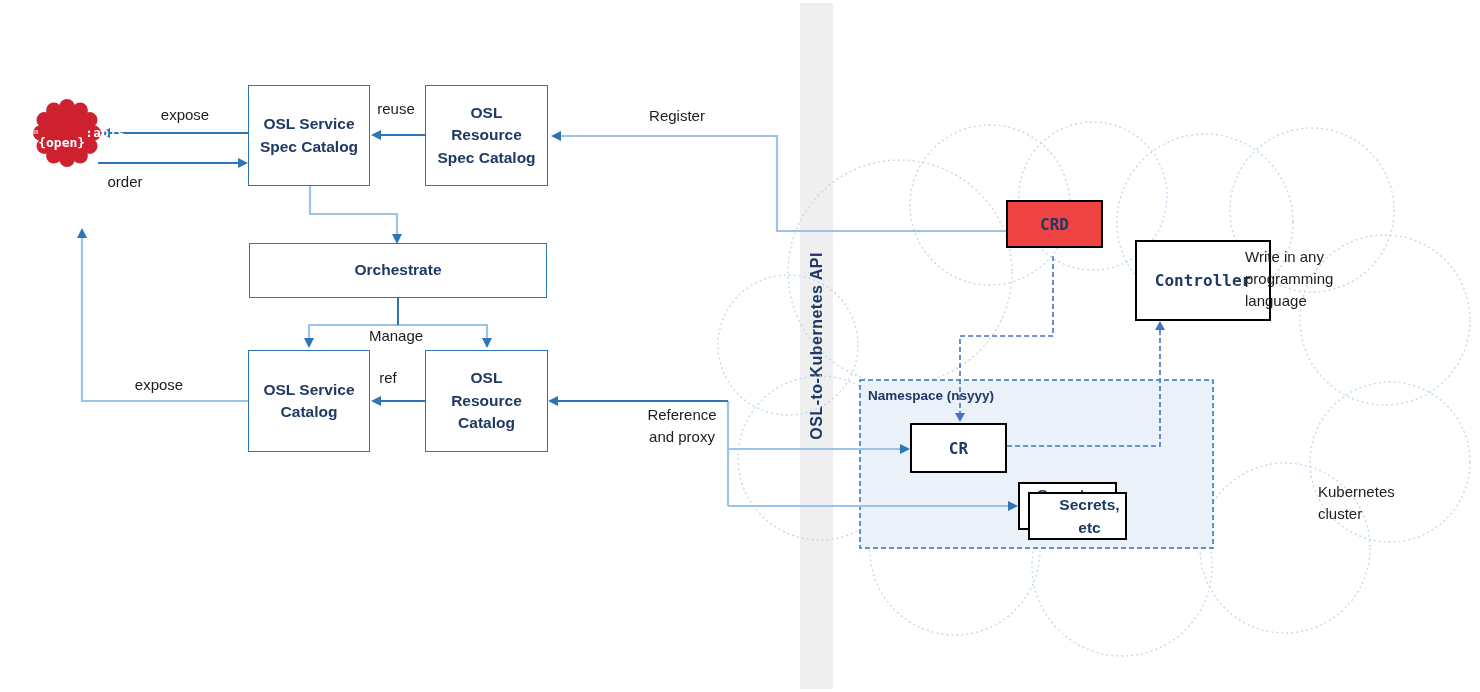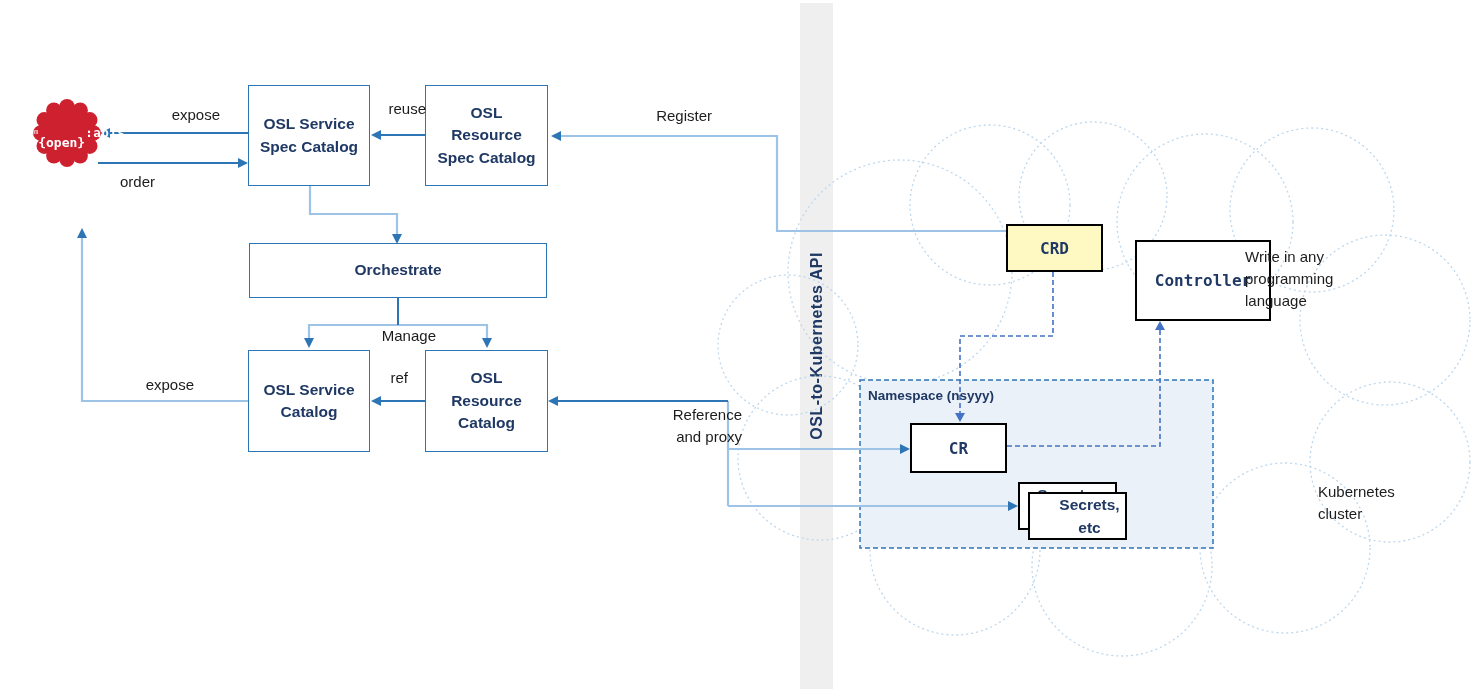--- a/index.html
+++ b/index.html
@@ -13,21 +13,21 @@
              font-size:16px;color:#1F3864;letter-spacing:.5px;}
   svg.layer{position:absolute;left:0;top:0;z-index:3;}
   .box{position:absolute;background:#fff;border:1.6px solid #2E75B6;color:#1F3864;
        font-weight:bold;font-size:15.5px;line-height:1.45;display:flex;align-items:center;
        justify-content:center;text-align:center;z-index:4;box-sizing:border-box;}
   .kbox{position:absolute;background:#fff;border:2.4px solid #000;color:#1F3864;
        font-weight:bold;display:flex;align-items:center;justify-content:center;
        text-align:center;z-index:4;box-sizing:border-box;}
   .mono{font-family:"DejaVu Sans Mono",monospace;}
   .lbl{position:absolute;color:#1c1c1c;font-size:15px;z-index:4;}
-  .ctr{text-align:right;}
+  .ctr{text-align:center;}
   .ns-label{position:absolute;left:868px;top:388px;font-size:13.5px;font-weight:bold;
             color:#1F3864;z-index:4;}
   .badge{position:absolute;left:33px;top:99px;width:68px;height:68px;z-index:4;}
   .badge-text{position:absolute;left:33px;top:99px;width:68px;height:68px;z-index:5;
       display:flex;flex-direction:row;align-items:center;justify-content:center;
       color:#fff;font-family:"DejaVu Sans Mono",monospace;line-height:1.05;}
   .badge-text .t1{font-size:7px;}
   .badge-text .t2{font-size:13px;font-weight:bold;margin-top:19px;}
   .badge-text .t3{font-size:12.5px;font-weight:bold;letter-spacing:.5px;}
 </style>
@@ -133,21 +133,21 @@
   <div class="box pre" style="left:425px;top:85px;width:123px;height:101px;">OSL
 Resource
 Spec Catalog</div>
   <div class="box" style="left:249px;top:243px;width:298px;height:55px;">Orchestrate</div>
   <div class="box pre" style="left:248px;top:350px;width:122px;height:102px;">OSL Service
 Catalog</div>
   <div class="box pre" style="left:425px;top:350px;width:123px;height:102px;">OSL
 Resource
 Catalog</div>
 
-  <div class="kbox mono" style="left:1006px;top:224px;width:97px;height:48px;background:#fef9c3;font-size:16px;border-width:2.2px;">CRD</div>
+  <div class="kbox mono" style="left:1006px;top:200px;width:97px;height:48px;background:#ef4444;font-size:16px;border-width:2.2px;">CRD</div>
   <div class="kbox mono" style="left:1095px;top:240px;width:136px;height:81px;font-size:16px;border-width:2.6px;margin-left:40px;">Controller</div>
   <div class="kbox mono" style="left:910px;top:423px;width:97px;height:50px;font-size:16px;">CR</div>
   <div class="kbox pre" style="left:1018px;top:482px;width:99px;height:48px;font-size:15.5px;line-height:1.5;">Secrets,
 etc</div>
   <div class="kbox pre" style="left:1028px;top:492px;width:99px;height:48px;font-size:15.5px;line-height:1.5;padding-left:24px;">Secrets,
 etc</div>
 
   <div class="ns-label">Namespace (nsyyy)</div>
 
   <div class="lbl ctr" style="left:150px;top:106px;width:70px;">expose</div>

